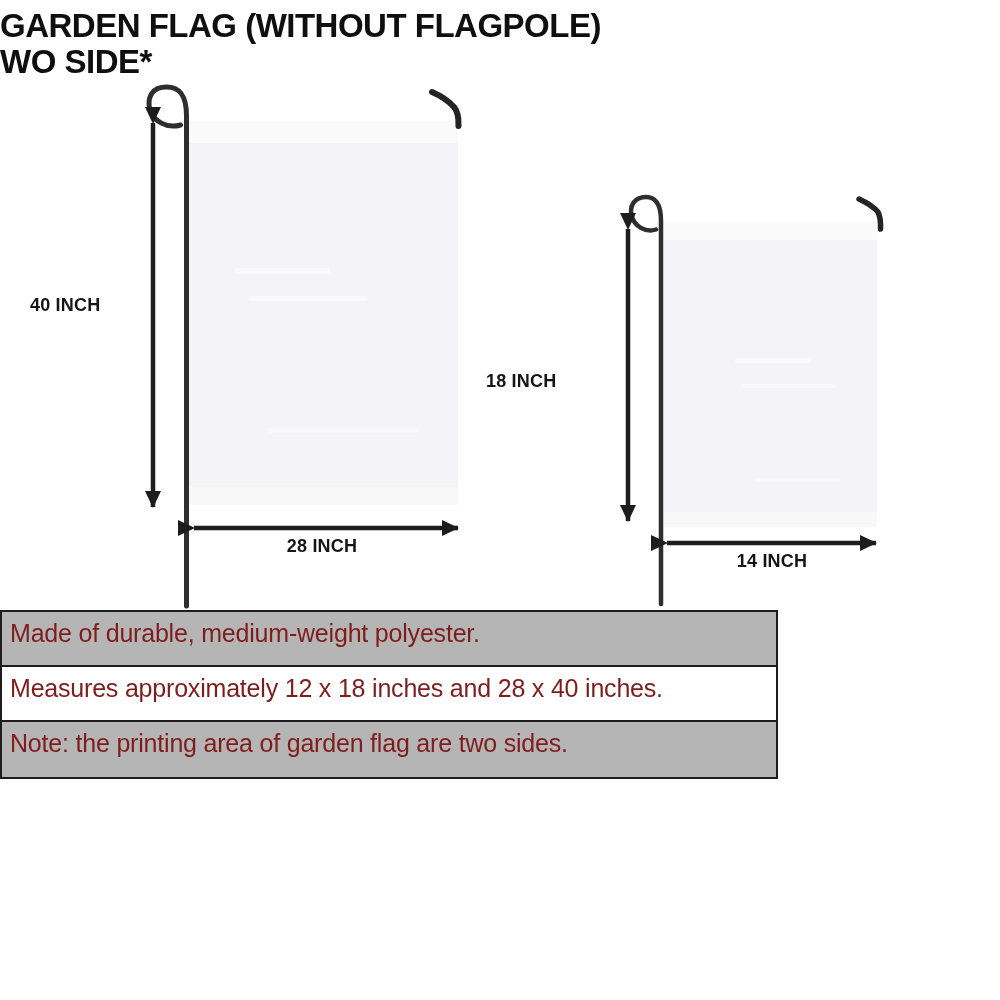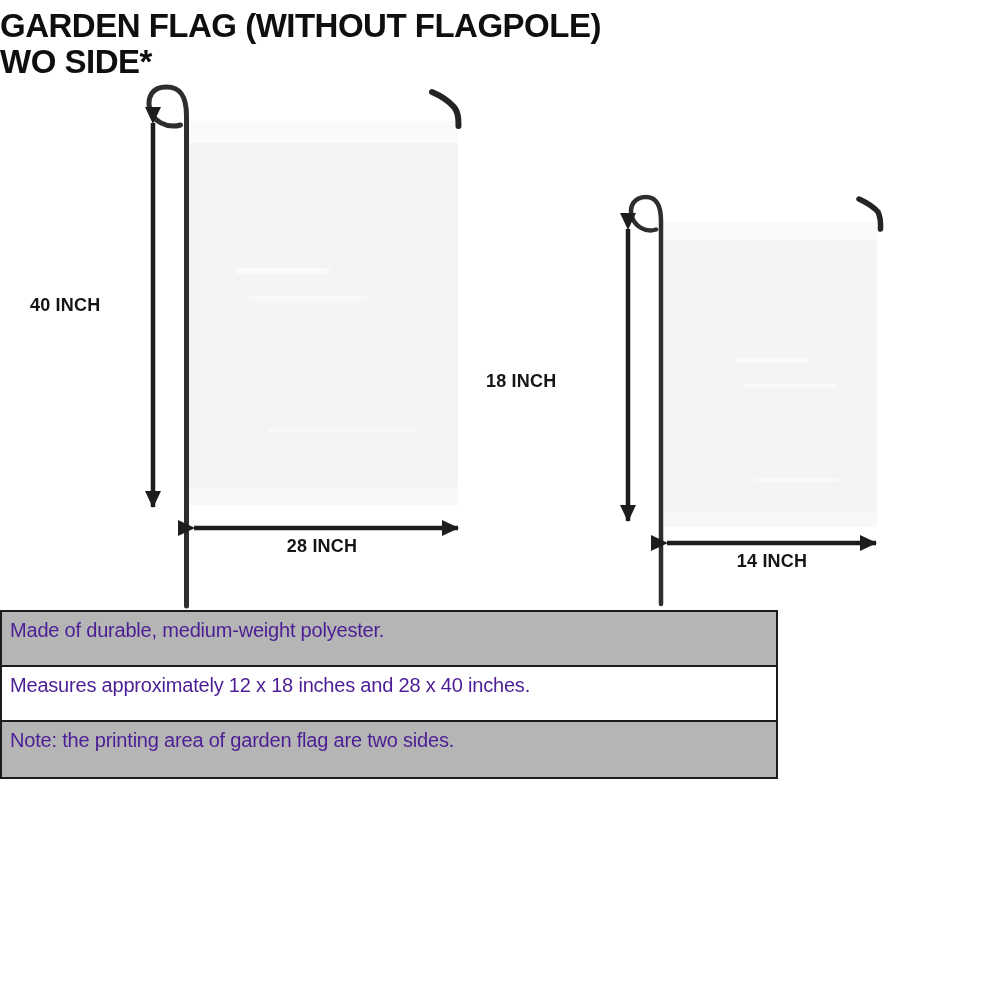--- a/index.html
+++ b/index.html
@@ -39,23 +39,23 @@
     left:0;top:610px;
     width:778px;
     border:2px solid #1c1c1c;
     box-sizing:border-box;
     background:#ffffff;
   }
   .spec-row{
     height:55px;
     box-sizing:border-box;
     padding:7px 10px 0 8px;
-    font-size:20px;
+    font-size:25px;
     letter-spacing:-0.2px;
-    color:#4c1d95;
+    color:#7f1d1d;
     background:#ffffff;
   }
   .spec-row.alt{background:#b5b5b5;}
   .spec-row:not(:last-child){border-bottom:2px solid #1c1c1c;}
 </style>
 </head>
 <body>
 
 <div class="page">
 

